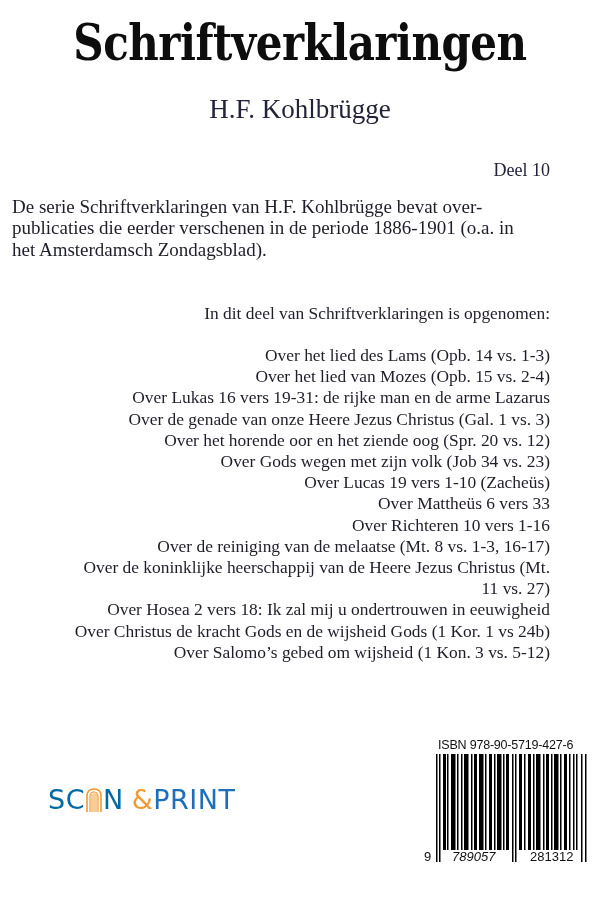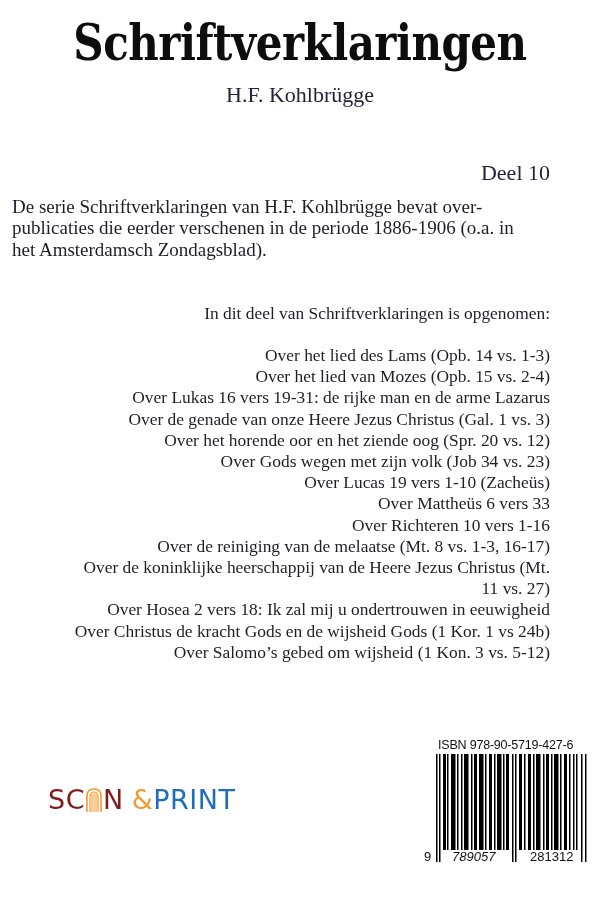--- a/index.html
+++ b/index.html
@@ -25,33 +25,33 @@
     font-size: 42px;
     font-weight: bold;
     letter-spacing: -0.5px;
     color: #0d0d0d;
     transform: scaleY(1.18);
     transform-origin: top center;
   }
   .author {
     position: absolute;
     left: 0;
-    top: 82px;
+    top: 94px;
     width: 600px;
     text-align: center;
     font-family: "Liberation Serif", "DejaVu Serif", serif;
-    font-size: 22px;
+    font-size: 27px;
     color: #23233a;
   }
   .volume {
     position: absolute;
     right: 50px;
     top: 160px;
     font-family: "Liberation Serif", "DejaVu Serif", serif;
-    font-size: 22px;
+    font-size: 18px;
     color: #22223a;
   }
   .intro {
     position: absolute;
     right: 68px;
     top: 196px;
     width: 520px;
     text-align: left;
     font-family: "Liberation Serif", "DejaVu Serif", serif;
     font-size: 19px;
@@ -90,21 +90,21 @@
     left: 48px;
     top: 784px;
     font-family: "DejaVu Sans", "Liberation Sans", sans-serif;
     font-size: 27px;
     font-weight: normal;
     letter-spacing: 0.5px;
     white-space: nowrap;
     display: flex;
     align-items: flex-end;
   }
-  .logo .scan { color: #7f1d1d; display: inline-flex; align-items: flex-end; }
+  .logo .scan { color: #0369a1; display: inline-flex; align-items: flex-end; }
   .logo .print { color: #1f6fb8; margin-left: 0; }
   .logo .amp { color: #f19a32; margin-left: 8px; }
   .logo svg { display: inline-block; margin: 0 1px 3px 1px; }
 
   .barcode-wrap {
     position: absolute;
     left: 380px;
     top: 738px;
     width: 190px;
     height: 135px;
@@ -139,21 +139,21 @@
 <div>
 
   <div class="title">Schriftverklaringen</div>
 
   <div class="author">H.F. Kohlbrügge</div>
 
   <div class="volume">Deel 10</div>
 
   <div class="intro">
     <span class="line">De serie Schriftverklaringen van H.F. Kohlbrügge bevat over-</span>
-    <span class="line">publicaties die eerder verschenen in de periode 1886-1906 (o.a. in</span>
+    <span class="line">publicaties die eerder verschenen in de periode 1886-1901 (o.a. in</span>
     <span class="line">het Amsterdamsch Zondagsblad).</span>
   </div>
 
   <div class="lead">In dit deel van Schriftverklaringen is opgenomen:</div>
 
   <ul class="contents">
     <li>Over het lied des Lams (Opb. 14 vs. 1-3)</li>
     <li>Over het lied van Mozes (Opb. 15 vs. 2-4)</li>
     <li>Over Lukas 16 vers 19-31: de rijke man en de arme Lazarus</li>
     <li>Over de genade van onze Heere Jezus Christus (Gal. 1 vs. 3)</li>

